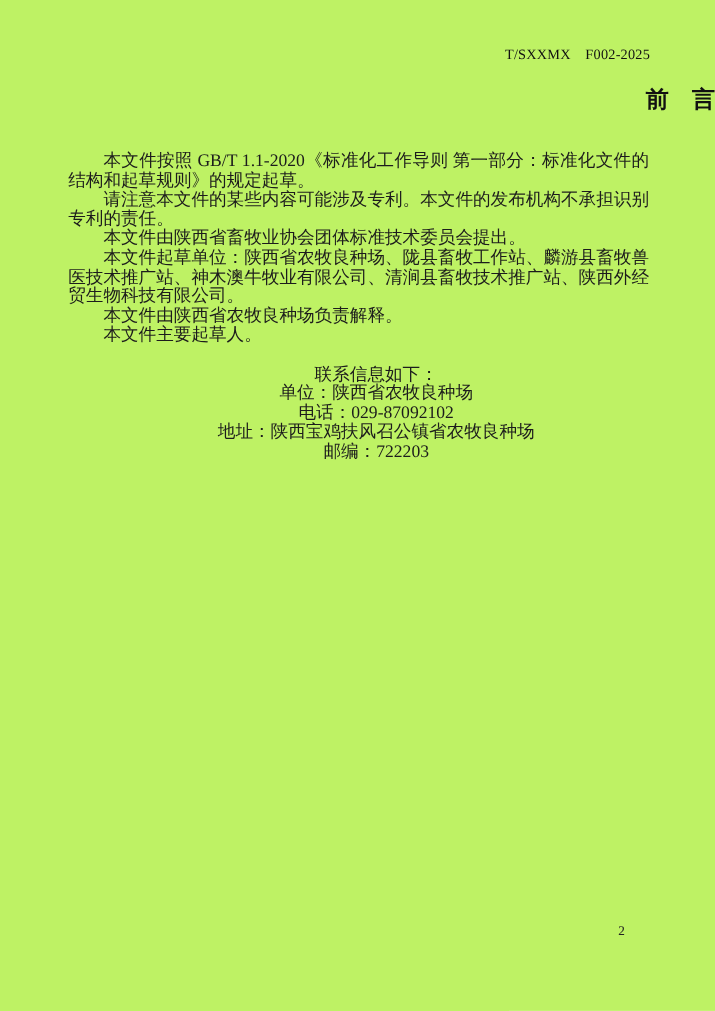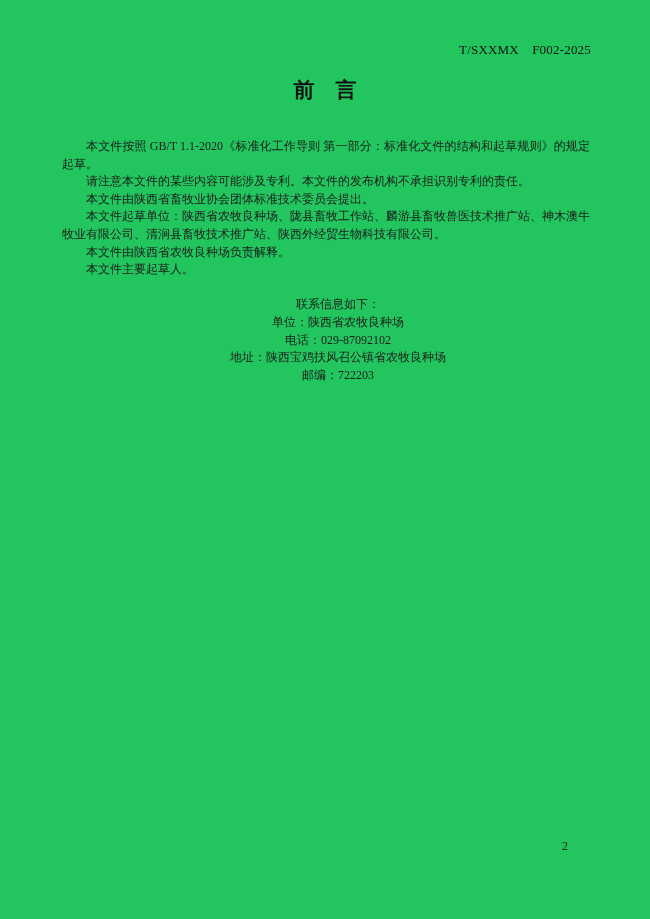--- a/index.html
+++ b/index.html
@@ -4,51 +4,51 @@
 <style>
   html, body {
     margin: 0;
     padding: 0;
     background: #ffffff;
   }
   .page {
     position: relative;
     width: 650px;
     height: 919px;
-    background: #22c55e;
+    background: #bef264;
     color: #1c1c1c;
     font-family: "Liberation Serif", "DejaVu Serif", serif;
     overflow: hidden;
   }
   .header-code {
     position: absolute;
     top: 41px;
     right: 59px;
     font-size: 13px;
     letter-spacing: 0.2px;
     color: #111111;
     white-space: pre;
   }
   .page-title {
     position: absolute;
     top: 76px;
     left: 0;
     width: 100%;
-    text-align: center;
+    text-align: right;
     font-family: "Liberation Sans", "DejaVu Sans", sans-serif;
     font-weight: 700;
     font-size: 21px;
     color: #111111;
   }
   .body-text {
     position: absolute;
     top: 138px;
     left: 62px;
     width: 528px;
-    font-size: 12px;
+    font-size: 16px;
     line-height: 17.6px;
     text-align: justify;
   }
   .body-text p {
     margin: 0;
     text-indent: 2em;
   }
   .contact {
     margin-top: 17.6px;
   }

